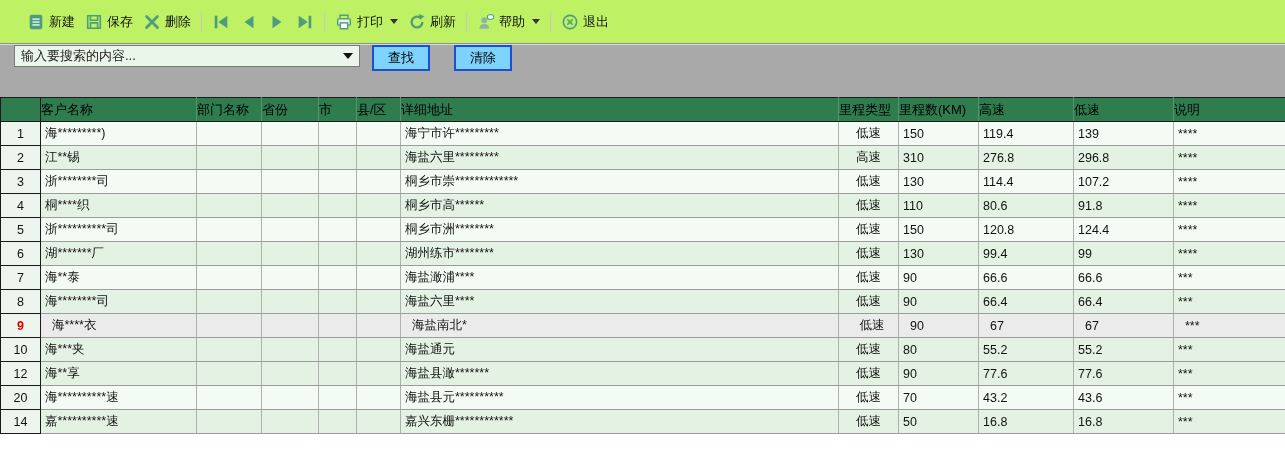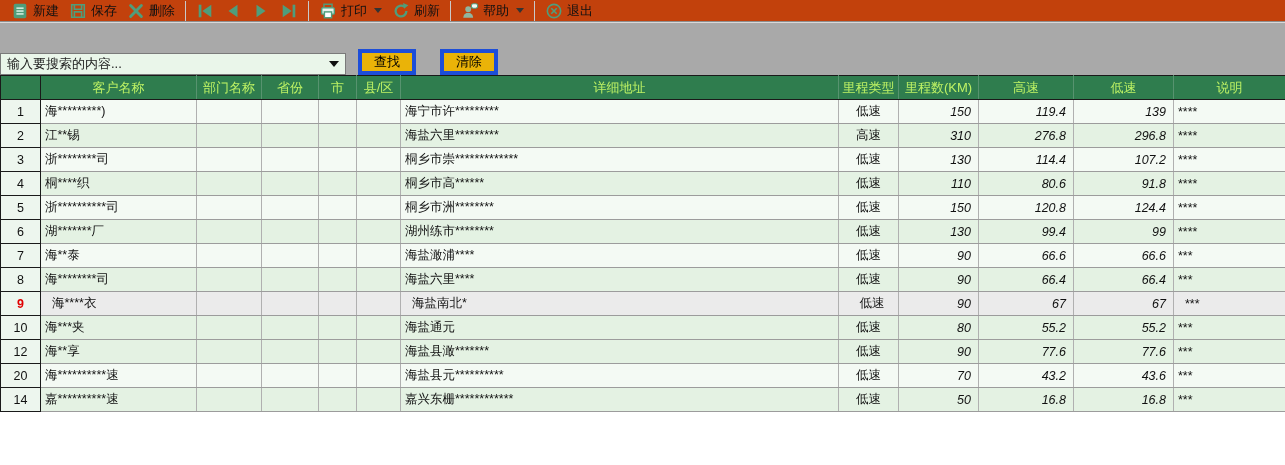--- a/index.html
+++ b/index.html
@@ -13,57 +13,57 @@
     --combo-bg:#eaf6ea;
     --grid-v:#b0b0b0;
     --grid-h:#9c9c9c;
     --sel-red:#e00000;
   }
   *{box-sizing:border-box;margin:0;padding:0;}
   html,body{width:1285px;height:465px;overflow:hidden;}
   body{font-family:"Liberation Sans","DejaVu Sans",sans-serif;background:#fff;font-size:13px;color:#111;}
 
   
-  .toolbar{height:22px;background:#c2410c;display:flex;align-items:center;padding-left:6px;
+  .toolbar{height:44px;background:#bef264;display:flex;align-items:center;padding-left:22px;
            border-bottom:1px solid #8f8f8f;box-shadow:0 1px 0 #e8e8e8;}
   .tb-item{display:flex;align-items:center;gap:4px;padding:2px 5px;cursor:default;}
   .tb-item span{font-size:13px;color:#111;white-space:nowrap;}
   .tb-sep{width:1px;height:20px;background:#c9c9c9;margin:0 5px;}
   .icon{display:inline-flex;align-items:center;justify-content:center;}
   .caret{width:0;height:0;border-left:4px solid transparent;border-right:4px solid transparent;
          border-top:5px solid #333;margin-left:3px;}
 
   
-  .search-panel{height:53px;background:var(--panel-gray);display:flex;align-items:flex-end;
-                border-top:1px solid #d9d9d9;}
+  .search-panel{height:53px;background:var(--panel-gray);display:flex;align-items:flex-start;
+                padding-left:14px;border-top:1px solid #d9d9d9;}
   .combo{width:346px;height:22px;background:var(--combo-bg);border:1px solid #7a7a7a;
          display:flex;align-items:center;justify-content:space-between;padding:0 6px;cursor:default;}
   .combo-text{font-size:13px;color:#222;}
   .combo-arrow{width:0;height:0;border-left:5px solid transparent;border-right:5px solid transparent;
                border-top:6px solid #111;}
-  .btn{height:26px;width:58px;background:#eab308;border:4px solid #1d4ed8;font-size:13px;
+  .btn{height:26px;width:58px;background:#7dd3fc;border:2px solid #1d4ed8;font-size:13px;
        font-family:inherit;margin-left:12px;cursor:default;}
   .btn + .btn{margin-left:24px;}
 
   
   .grid-area{height:384px;overflow:hidden;background:#fff;}
   table{border-collapse:collapse;table-layout:fixed;width:1285px;}
-  th{height:24px;background:var(--header-green);color:#bef264;font-weight:normal;font-size:13px;
-     text-align:center;border-right:1px solid #57936f;border-bottom:1px solid #1a1a1a;
+  th{height:24px;background:var(--header-green);color:#000000;font-weight:normal;font-size:13px;
+     text-align:left;border-right:1px solid #57936f;border-bottom:1px solid #1a1a1a;
      border-top:1px solid #1a1a1a;overflow:hidden;white-space:nowrap;}
   th.num-h{border:1px solid #1a1a1a;background:var(--header-green);}
   td{height:24px;font-size:12.5px;color:#111;border-right:1px solid var(--grid-v);
      border-bottom:1px solid var(--grid-h);padding:0 4px;overflow:hidden;white-space:nowrap;}
   td.num{background:var(--numcol-bg);border:1px solid #1a1a1a;text-align:center;padding:0;}
   tr.base td:not(.num){background:var(--row-light);}
   tr.alt td:not(.num){background:var(--row-alt);}
   tr.selected td:not(.num){background:var(--row-sel);padding-left:11px;}
   tr.selected td.num{color:var(--sel-red);font-weight:bold;}
   td.center{text-align:center;}
-  td.right{text-align:right;padding-right:7px;font-style:italic;}
+  td.right{padding-right:7px;}
 </style>
 </head>
 <body>
 
 <div class="toolbar">
 
   <div class="tb-item">
     <span class="icon">
       <svg width="18" height="18" viewBox="0 0 20 20">
           <rect x="3" y="2" width="14" height="16" rx="2" fill="#4f9d7b"></rect>

